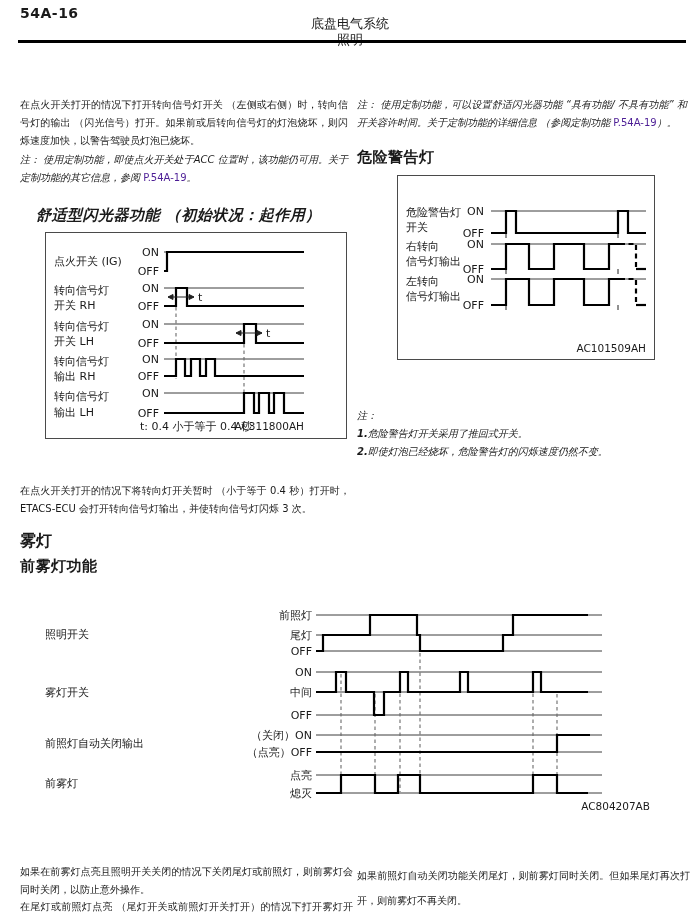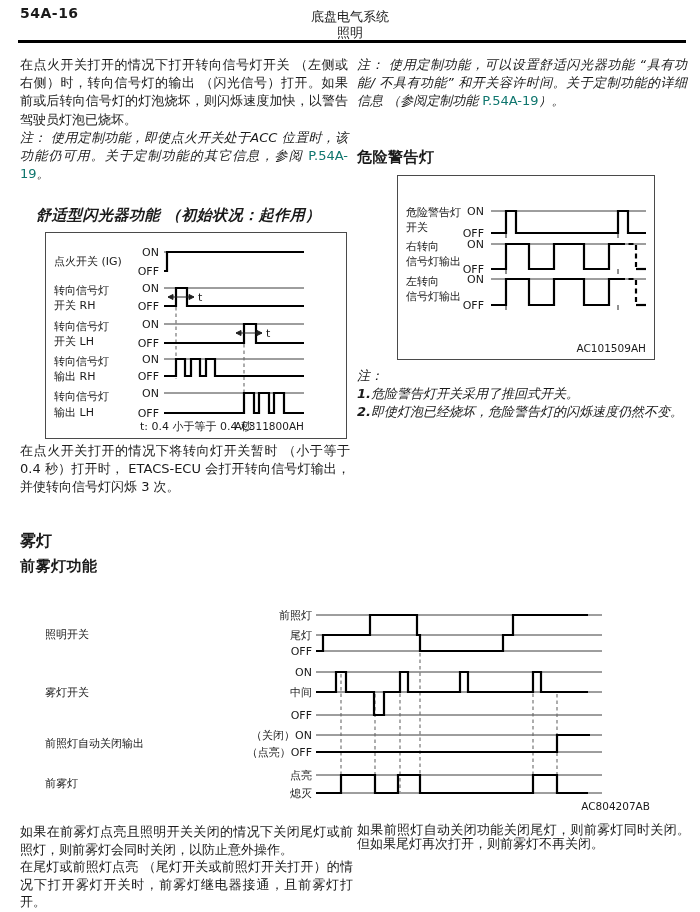--- a/index.html
+++ b/index.html
@@ -4,26 +4,26 @@
 <style>
   html,body { margin:0; padding:0; background:#e8e8e8; }
   .page {
     position:relative; width:700px; height:912px; margin:0 auto;
     background:#ffffff; color:#1a1a1a;
     font-family:"DejaVu Sans","Liberation Sans",sans-serif;
     overflow:hidden;
   }
   .abs { position:absolute; }
   .page-code { left:20px; top:5px; font-size:14px; font-weight:bold; letter-spacing:0.5px; }
-  .header-center { left:0; right:0; top:9px; text-align:center; font-size:13px; line-height:16px; }
+  .header-center { left:0; right:0; top:16px; text-align:center; font-size:13px; line-height:16px; }
   .header-rule { left:18px; top:40px; width:668px; height:3px; background:#000; }
   p { margin:0; }
-  .body-text { font-size:13px; line-height:18.2px; text-align:justify; }
+  .body-text { font-size:10px; line-height:18.2px; text-align:justify;margin-top:40px; }
   .note { font-style:italic; }
-  .link { color:#0f766e; text-decoration:none; cursor:pointer; font-style:normal; }
+  .link { color:#4c1d95; text-decoration:none; cursor:pointer; font-style:normal; }
   .note .link { font-style:normal; }
   .sec-title { font-size:15px; font-weight:bold; letter-spacing:0.5px; }
   .fog-title { font-size:16px; font-weight:bold; }
   .diagram-box { border:1px solid #4a4a4a; background:#fff; }
   svg text { font-family:"DejaVu Sans","Liberation Sans",sans-serif; fill:#1a1a1a; }
   .sig   { stroke:#000; stroke-width:2.2; fill:none; stroke-linejoin:miter; }
   .guide { stroke:#3d3d3d; stroke-width:1; fill:none; }
   .dash  { stroke:#6a6a6a; stroke-width:1.1; fill:none; stroke-dasharray:3.5,3; }
   .sigdash { stroke:#000; stroke-width:2.2; fill:none; stroke-dasharray:5,3.5; }
   .tick  { stroke:#222; stroke-width:1; fill:none; }
@@ -230,17 +230,17 @@
     <text class="lvl" x="282" y="181" text-anchor="end">点亮</text>
     <text class="lvl" x="282" y="199" text-anchor="end">熄灭</text>
 
     <text class="code" x="620" y="212" text-anchor="end">AC804207AB</text>
   </svg>
 
   <div class="abs body-text" style="left:20px; top:823px; width:333px; line-height:17.6px;">
     <p>如果在前雾灯点亮且照明开关关闭的情况下关闭尾灯或前照灯，则前雾灯会同时关闭，以防止意外操作。</p>
     <p>在尾灯或前照灯点亮 （尾灯开关或前照灯开关打开）的情况下打开雾灯开关时，前雾灯继电器接通，且前雾灯打开。</p>
   </div>
-  <div class="abs body-text" style="left:357px; top:823px; width:333px; line-height:14px;">
+  <div class="abs body-text" style="left:357px; top:823px; width:333px; line-height:25px;">
     <p>如果前照灯自动关闭功能关闭尾灯，则前雾灯同时关闭。但如果尾灯再次打开，则前雾灯不再关闭。</p>
   </div>
 
 </div>
 
 </body></html>

